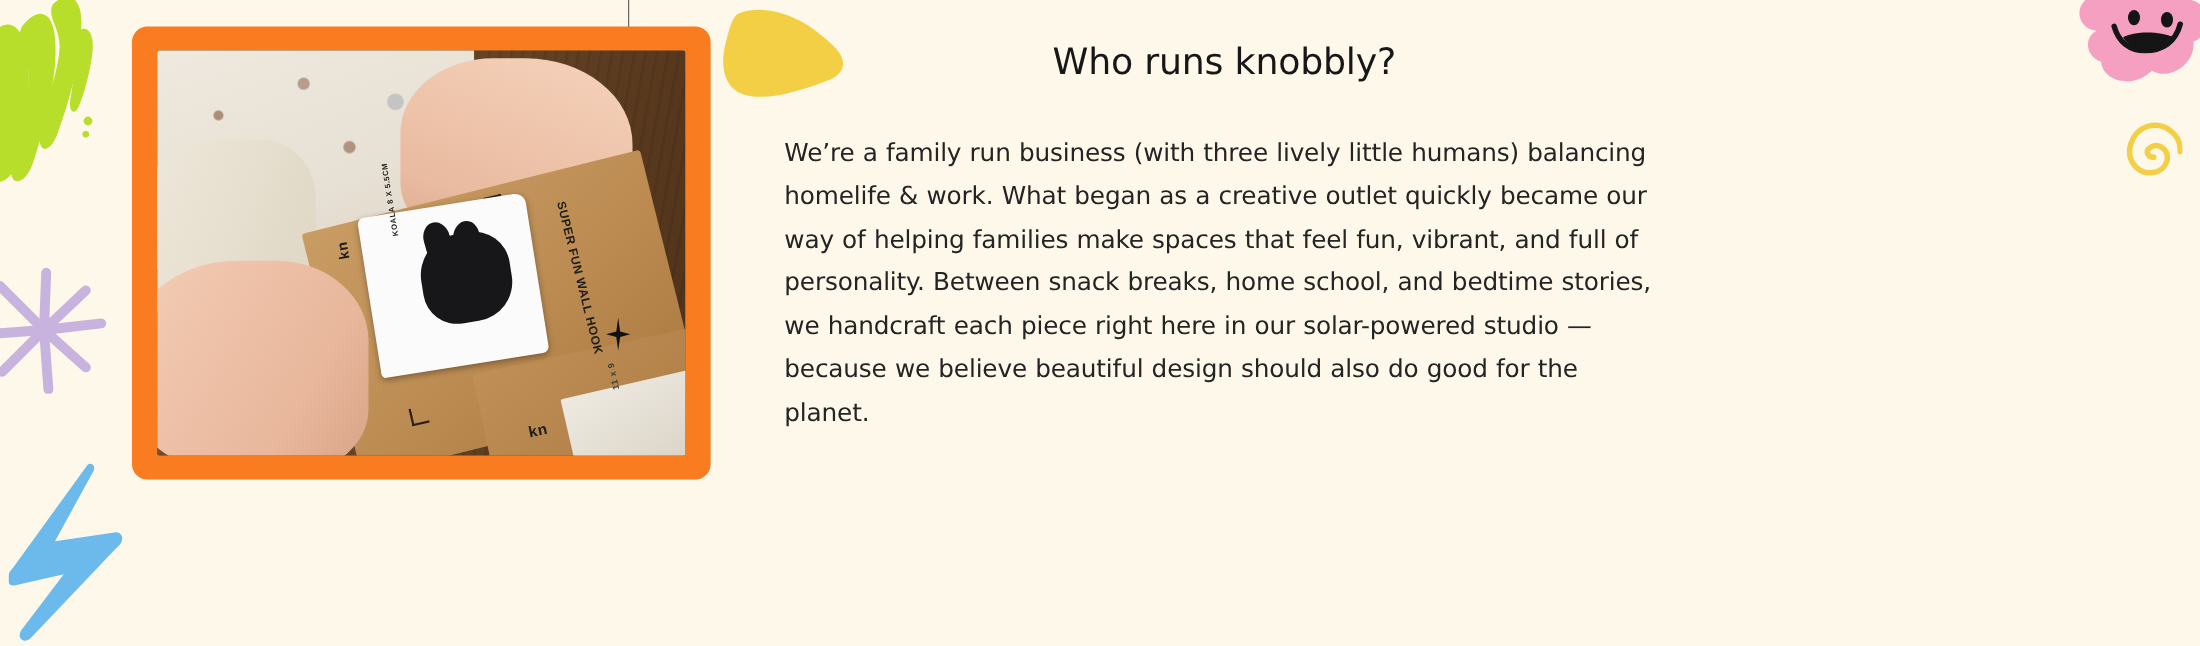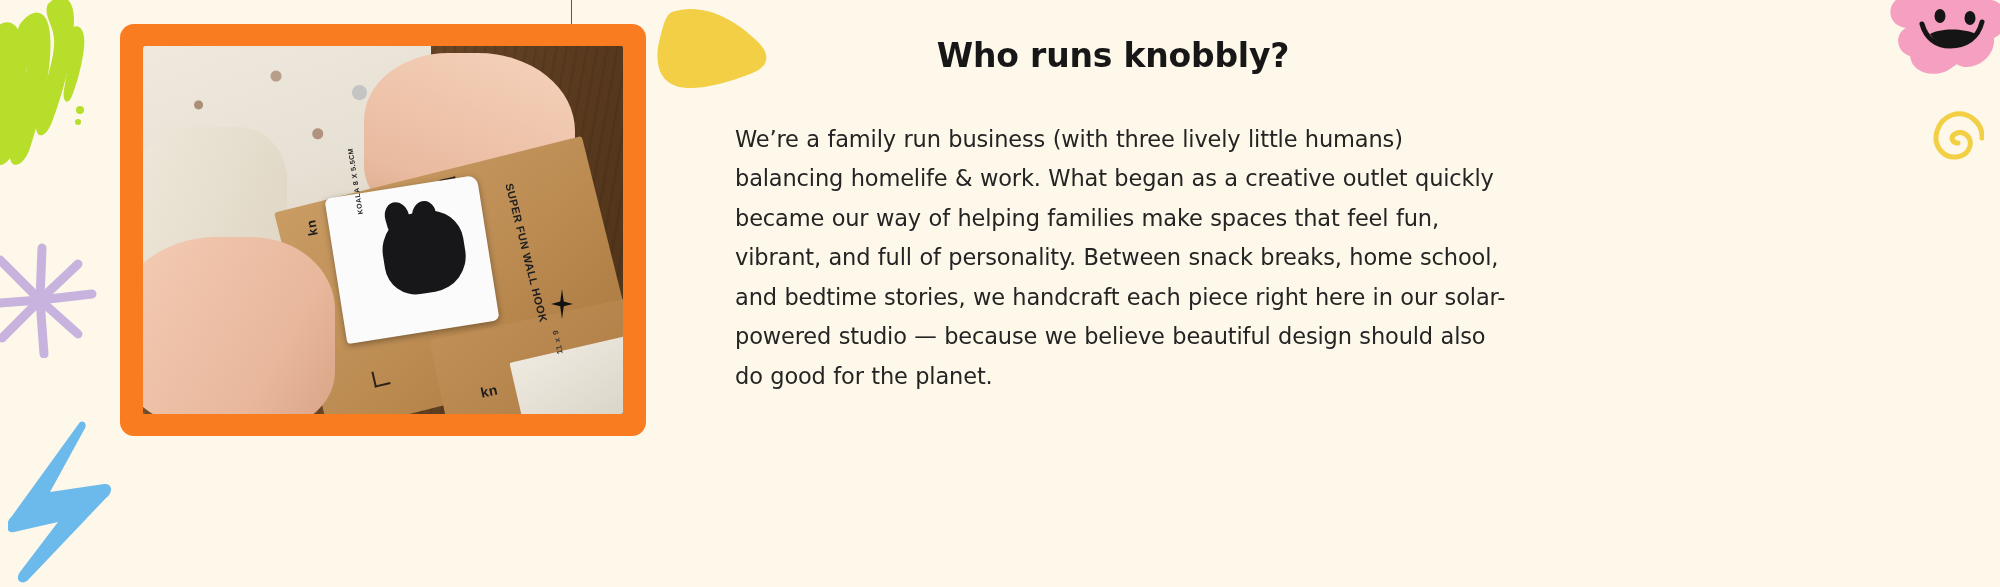--- a/index.html
+++ b/index.html
@@ -115,28 +115,28 @@
     background:linear-gradient(160deg,#efeae0,#d8d2c6);
     transform:rotate(-13deg); border-radius:2px;
   }
   #ph-corner-a, #ph-corner-b { border:2px solid #2a2018; }
   #ph-corner-a { left:62%; top:36%; width:16px; height:16px; border-left:none; border-bottom:none; transform:rotate(-13deg); }
   #ph-corner-b { left:48%; top:88%; width:16px; height:16px; border-right:none; border-top:none; transform:rotate(-13deg); }
 
   
   #text-column { position:absolute; left:713px; top:36px; width:800px; }
   #page-title {
-    font-size:33px; font-weight:700; color:#171717;
+    font-size:33px; font-weight:400; color:#171717;
     text-align:center; letter-spacing:-.2px; line-height:1.2;
     font-family:"DejaVu Sans", sans-serif;
   }
   #body-copy {
     margin-top:44px; font-size:22.5px; line-height:39.5px; color:#242424;
     font-family:"DejaVu Sans", sans-serif; font-weight:400;
-    letter-spacing:-.15px; word-spacing:.5px;margin-left:22px;
+    letter-spacing:-.15px; word-spacing:.5px;
   }
 </style>
 </head>
 <body>
 
 <div class="stage">
 
   <svg class="doodle" id="doodle-green-scribble" viewBox="0 0 120 180">
     <g fill="#b6de2b">
       <path d="M4 40 C 18 22, 30 26, 36 44 C 44 70, 40 110, 30 150 C 26 168, 14 176, 8 168 C 2 160, 6 128, 10 100 C 13 76, 0 58, 4 40 Z"></path>

